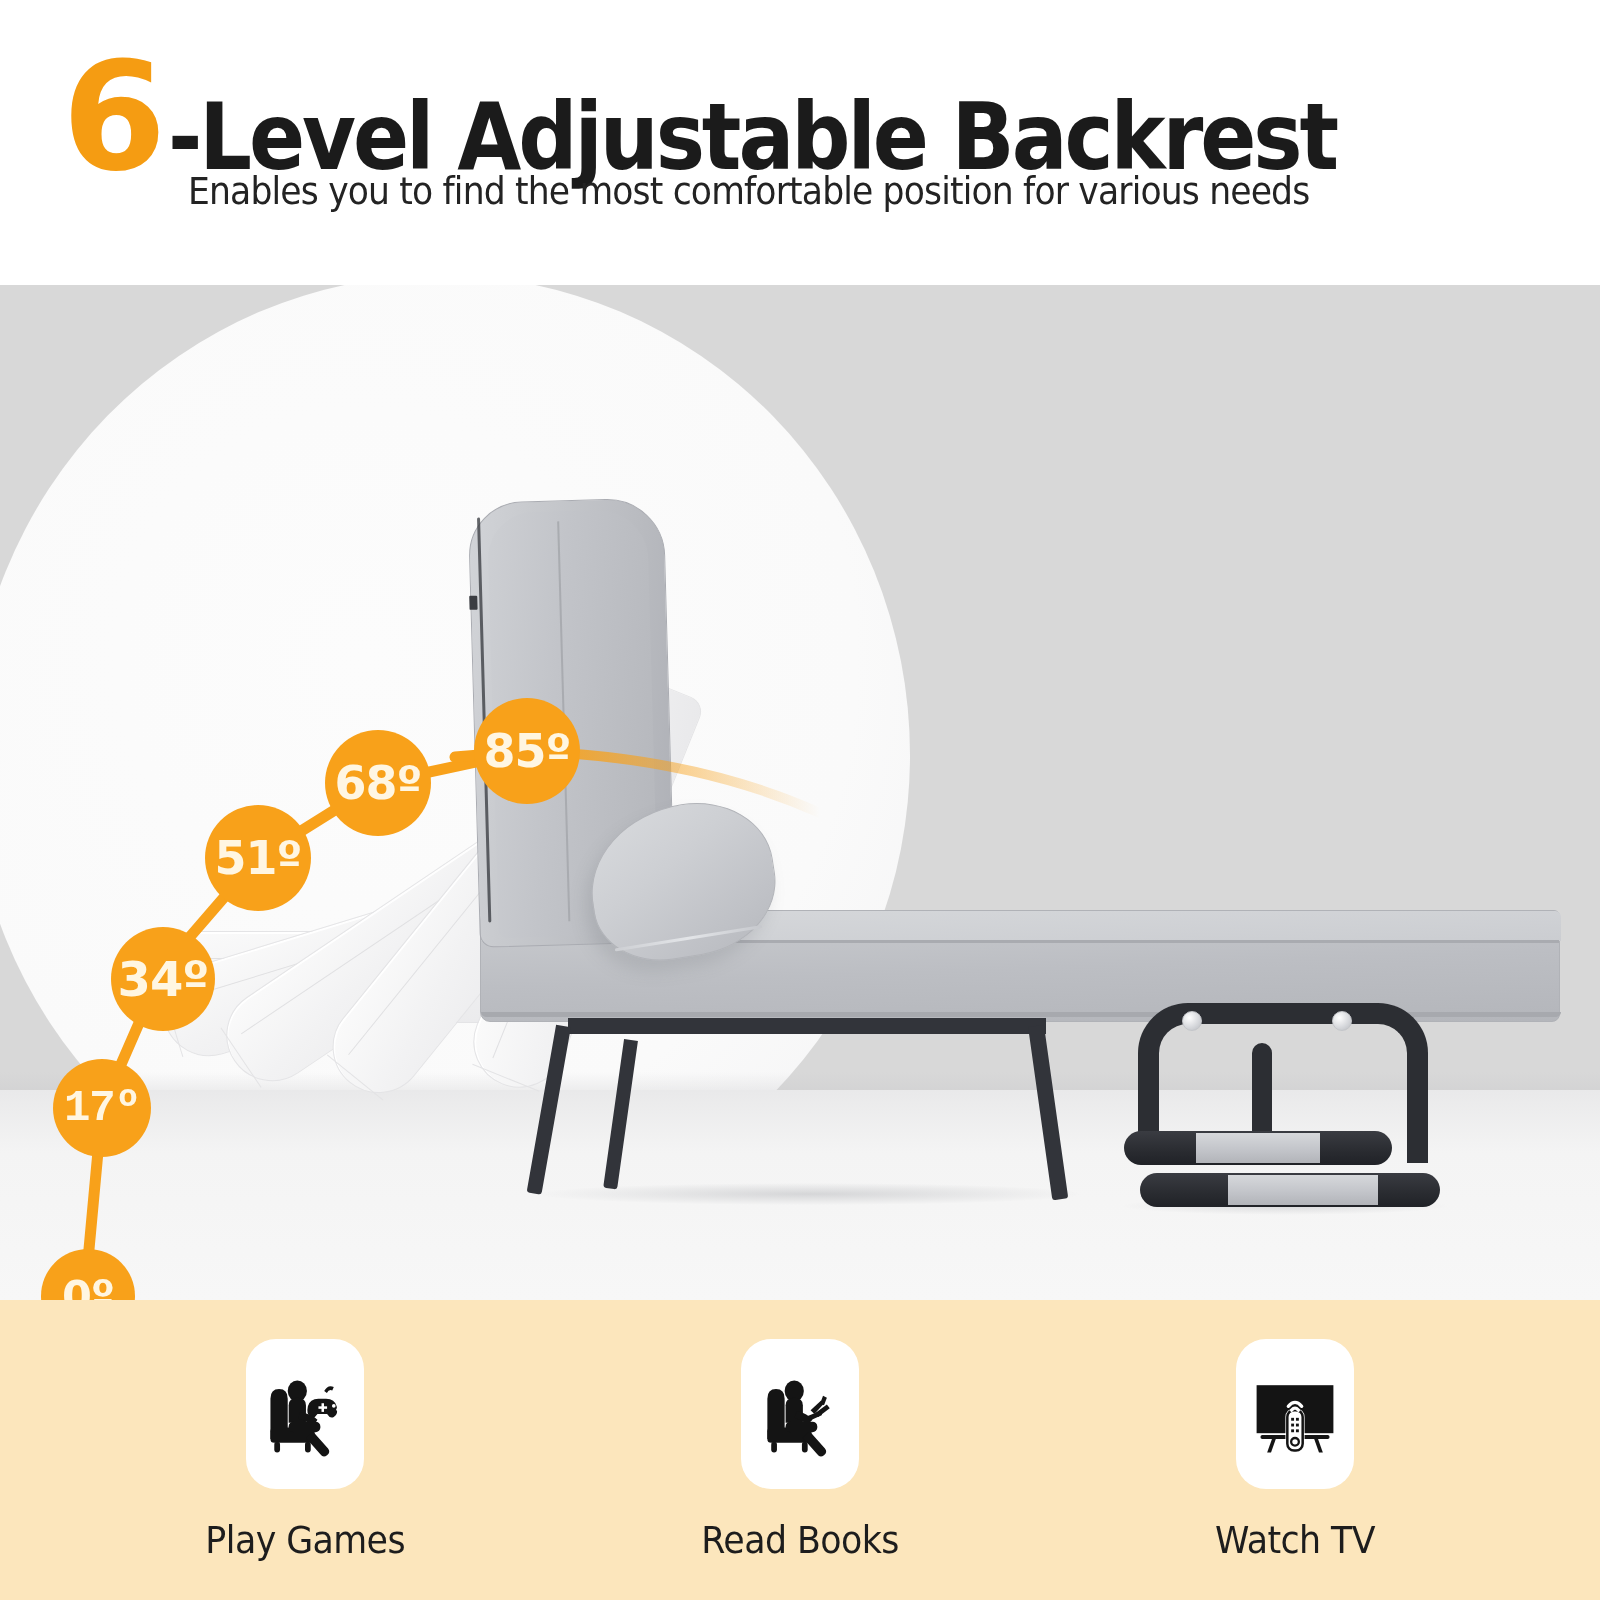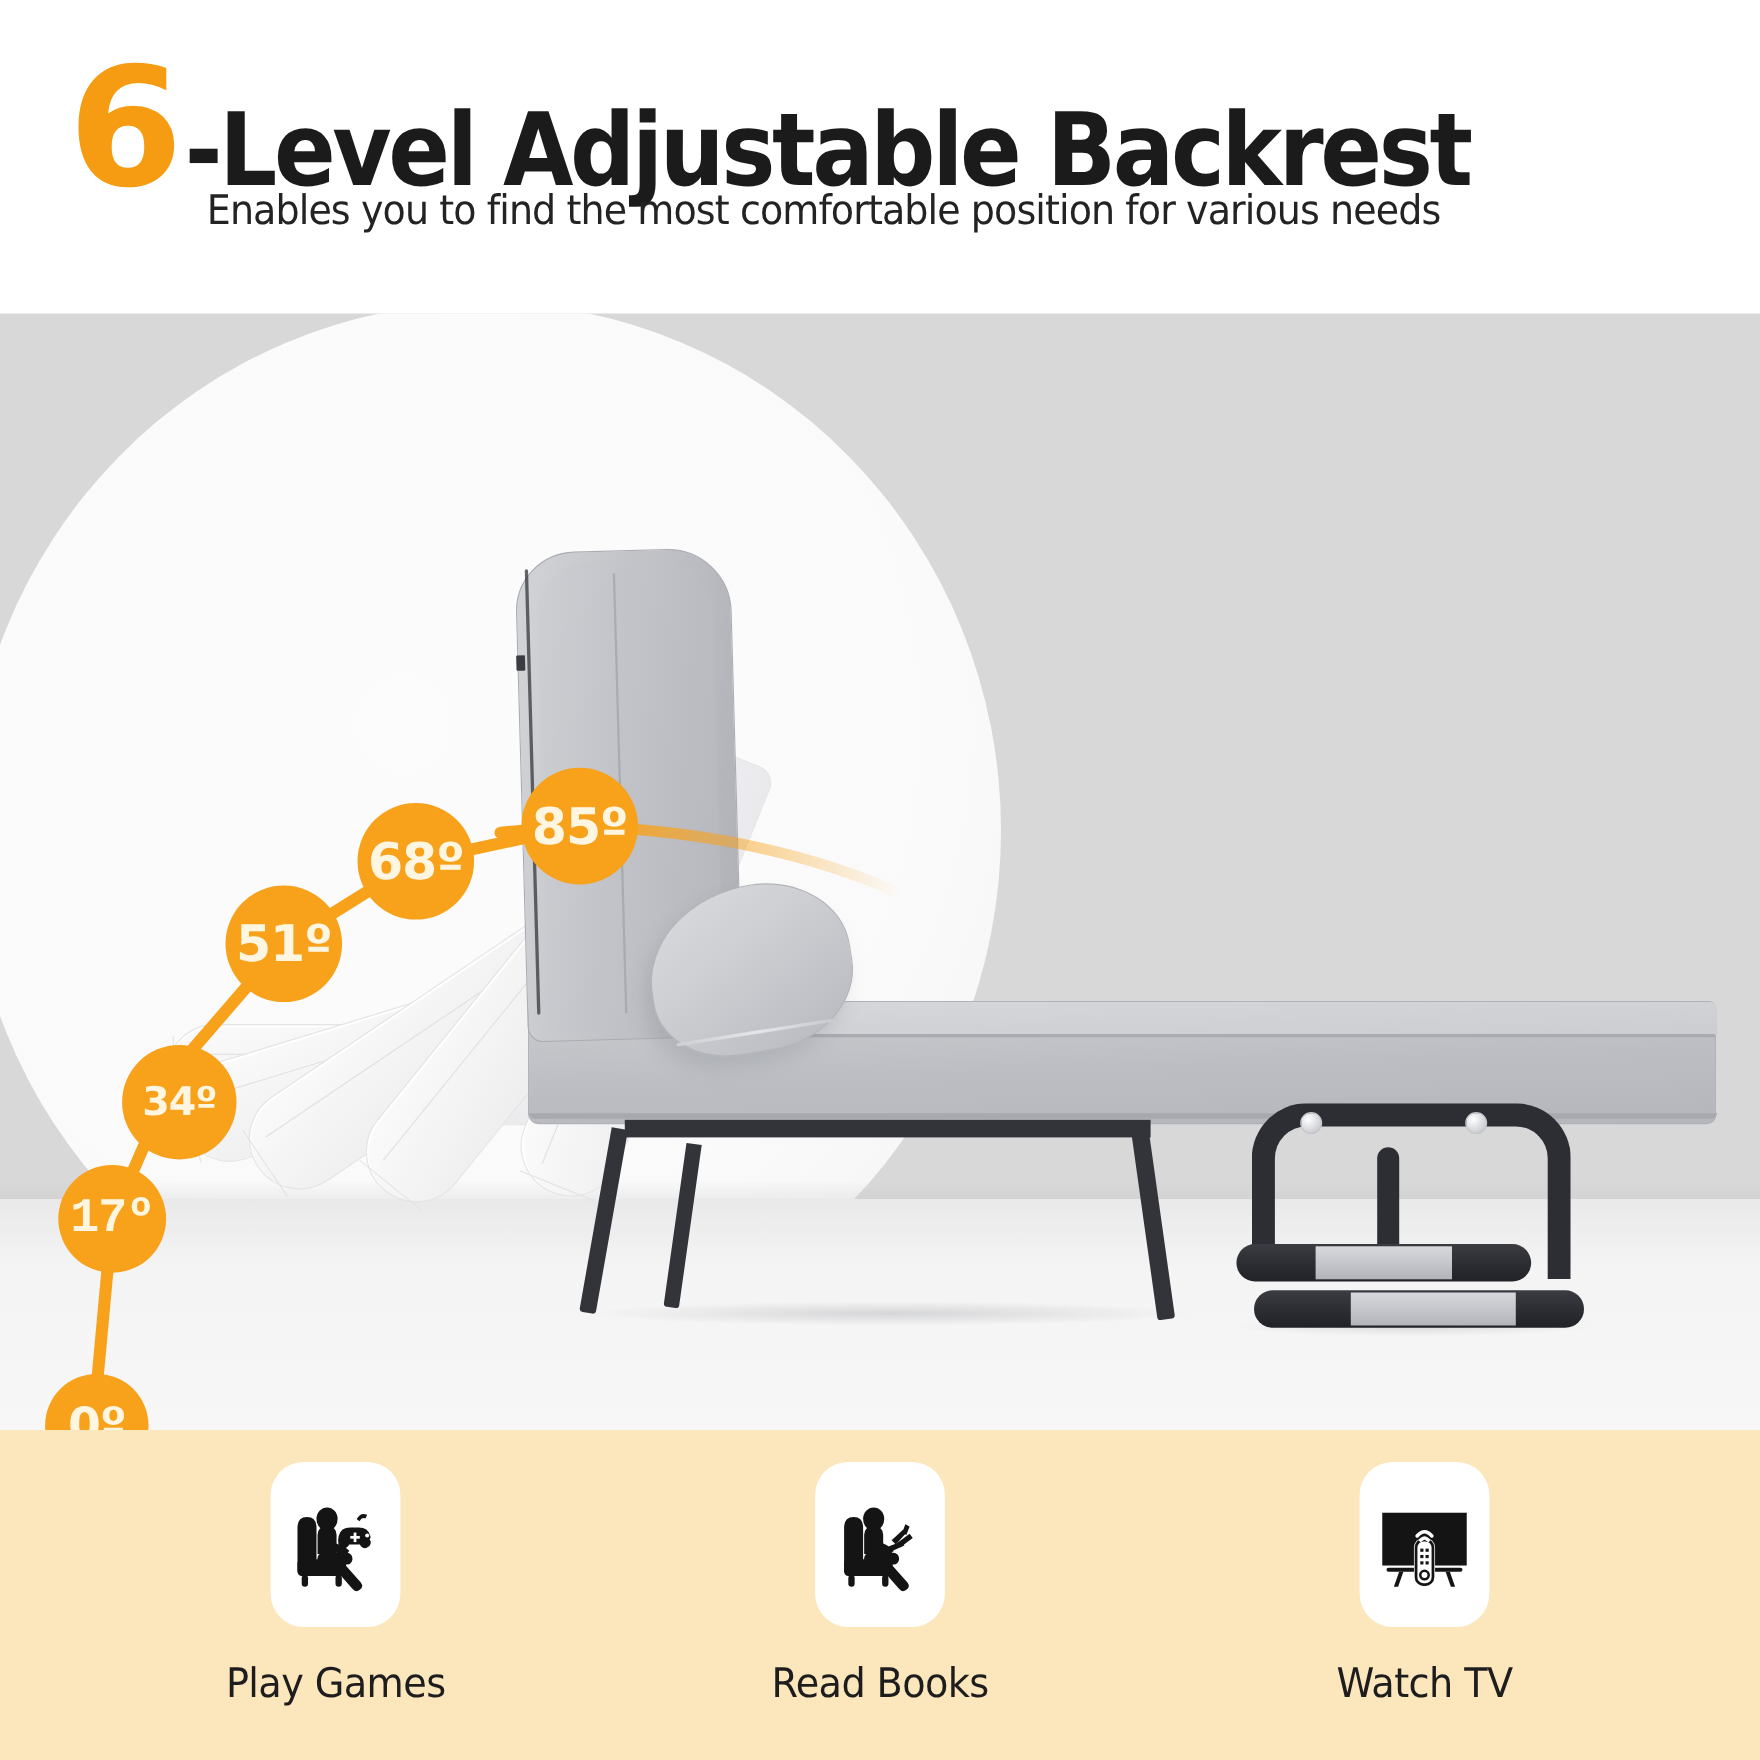--- a/index.html
+++ b/index.html
@@ -214,21 +214,21 @@
     font-weight:bold; letter-spacing:-1px;
   }
 
   
   #footer {
     position:absolute; left:0; top:1300px; width:1600px; height:300px;
     background:#FCE6BC;
   }
   #features {
     position:absolute; left:0; top:0; width:1600px; height:252px;
-    display:flex; align-items:flex-end; justify-content:space-around;
+    display:flex; align-items:center; justify-content:space-around;
     padding:0 58px;
   }
   .feature { width:300px; display:flex; flex-direction:column; align-items:center; }
   .tile {
     width:118px; height:150px; border-radius:30px;
     background:#ffffff;
     display:flex; align-items:center; justify-content:center;
     margin-top:48px;
   }
   .tile svg { display:block; }
@@ -326,21 +326,21 @@
 
       <path d="M455 472 L 527 466" stroke="#F8A11A" stroke-width="11" fill="none" stroke-linecap="round"></path>
     </svg>
 
     <div class="badge" style="left:41px; top:964px; width:94px; height:94px; font-size:43px;">
       <span>0º</span>
     </div>
     <div class="badge" style="left:53px; top:774px; width:98px; height:98px; font-size:44px;font-family:Liberation Mono, monospace;">
       <span>17º</span>
     </div>
-    <div class="badge" style="left:111px; top:665px; width:104px; height:104px; font-size:36px;">
+    <div class="badge" style="left:111px; top:642px; width:104px; height:104px; font-size:48px;">
       <span>34º</span>
     </div>
     <div class="badge" style="left:205px; top:520px; width:106px; height:106px; font-size:46px;text-align:right;">
       <span>51º</span>
     </div>
     <div class="badge" style="left:325px; top:445px; width:106px; height:106px; font-size:46px;">
       <span>68º</span>
     </div>
     <div class="badge" style="left:474px; top:413px; width:106px; height:106px; font-size:46px;text-align:center;">
       <span>85º</span>

